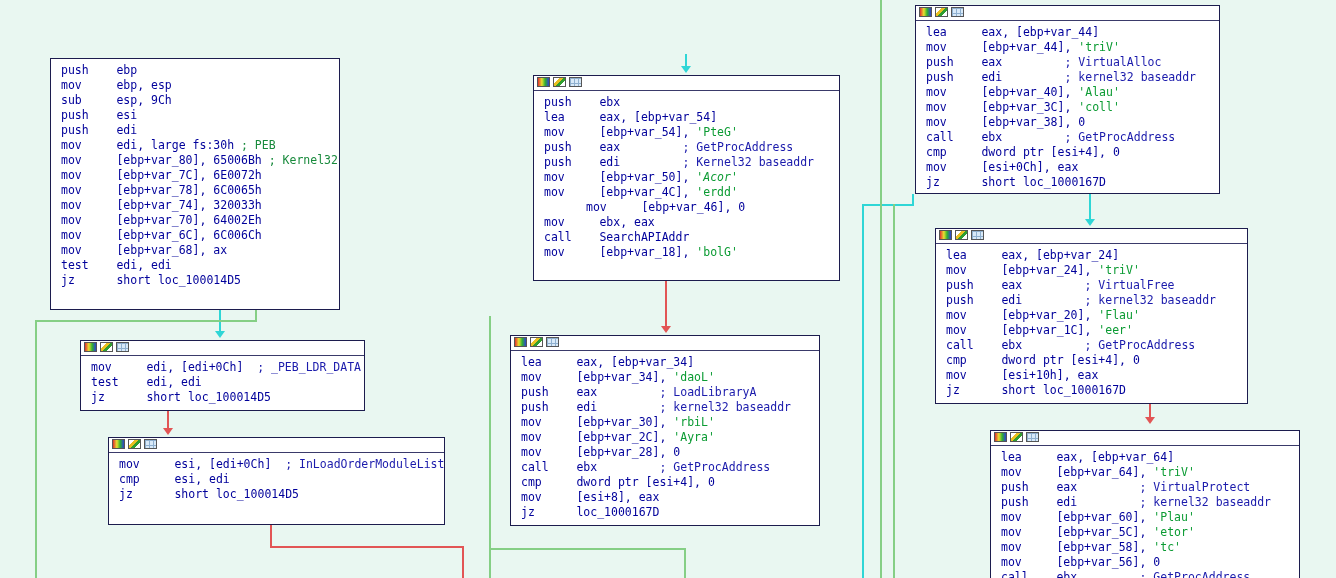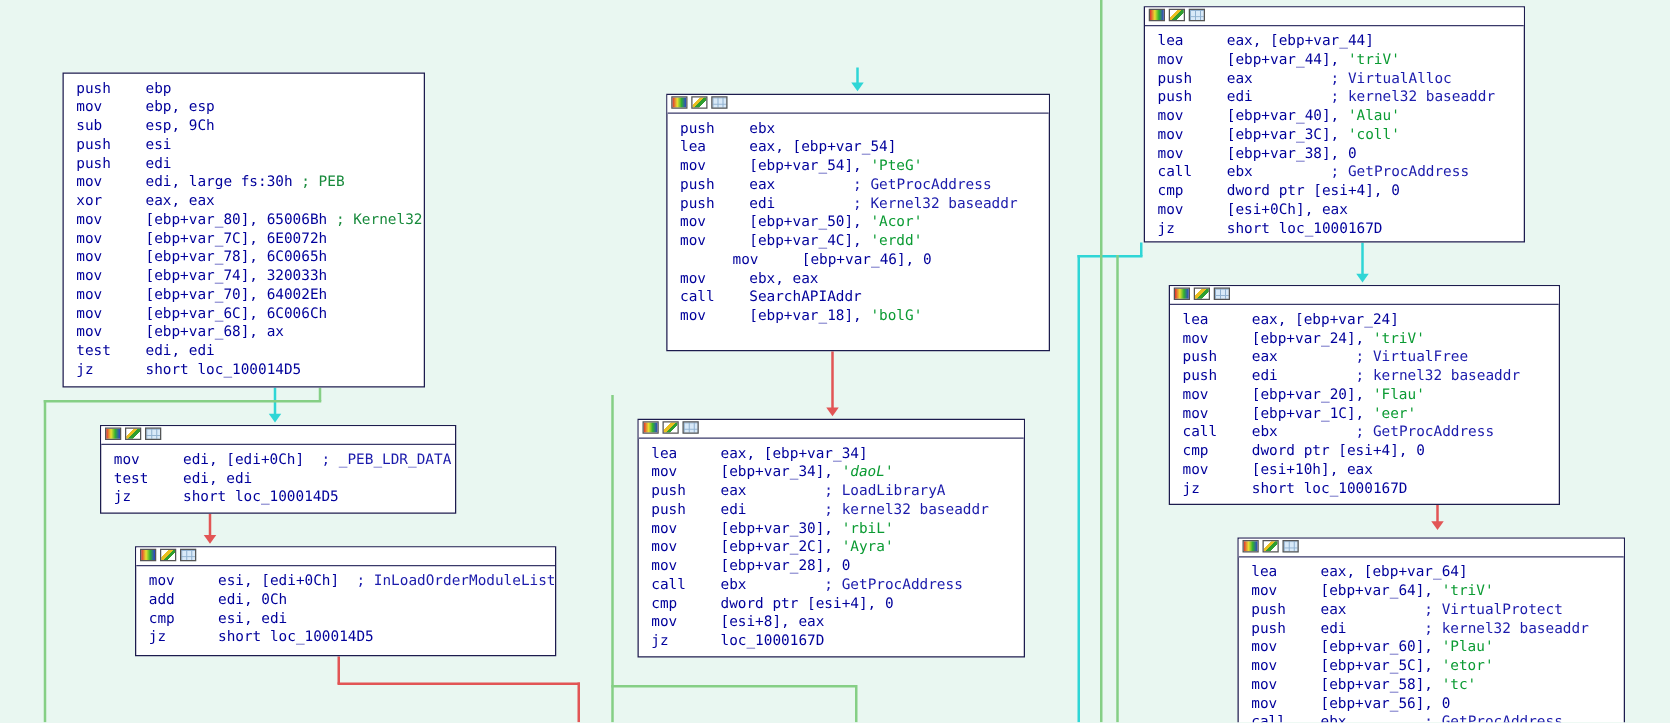--- a/index.html
+++ b/index.html
@@ -46,21 +46,20 @@
     <div class="arrowhead" style="left: 661px; top: 326px; border-top-color: rgb(226, 85, 85);"></div>
     <div class="arrowhead" style="left: 1145px; top: 417px; border-top-color: rgb(226, 85, 85);"></div>
     <div class="node" style="left: 50px; top: 58px; width: 290px; height: 252px; background: rgb(255, 255, 255); border-color: rgb(28, 28, 78);">
       <div class="node-body">
         <div class="line"><span style="color: rgb(0, 0, 155);">push    ebp</span></div>
         <div class="line"><span style="color: rgb(0, 0, 155);">mov     ebp, esp</span></div>
         <div class="line"><span style="color: rgb(0, 0, 155);">sub     esp, 9Ch</span></div>
         <div class="line"><span style="color: rgb(0, 0, 155);">push    esi</span></div>
         <div class="line"><span style="color: rgb(0, 0, 155);">push    edi</span></div>
         <div class="line"><span style="color: rgb(0, 0, 155);">mov     edi, large fs:30h </span><span style="color: rgb(24, 138, 60);">; PEB</span></div>
-        <div class="line"><span style="color: rgb(0, 0, 155);">xor     eax, eax</span></div>
         <div class="line"><span style="color: rgb(0, 0, 155);">mov     [ebp+var_80], 65006Bh </span><span style="color: rgb(24, 138, 60);">; Kernel32</span></div>
         <div class="line"><span style="color: rgb(0, 0, 155);">mov     [ebp+var_7C], 6E0072h</span></div>
         <div class="line"><span style="color: rgb(0, 0, 155);">mov     [ebp+var_78], 6C0065h</span></div>
         <div class="line"><span style="color: rgb(0, 0, 155);">mov     [ebp+var_74], 320033h</span></div>
         <div class="line"><span style="color: rgb(0, 0, 155);">mov     [ebp+var_70], 64002Eh</span></div>
         <div class="line"><span style="color: rgb(0, 0, 155);">mov     [ebp+var_6C], 6C006Ch</span></div>
         <div class="line"><span style="color: rgb(0, 0, 155);">mov     [ebp+var_68], ax</span></div>
         <div class="line"><span style="color: rgb(0, 0, 155);">test    edi, edi</span></div>
         <div class="line"><span style="color: rgb(0, 0, 155);">jz      short loc_100014D5</span></div>
       </div>
@@ -70,46 +69,45 @@
       <div class="node-body">
         <div class="line"><span style="color: rgb(0, 0, 155);">mov     edi, [edi+0Ch]  </span><span style="color: rgb(27, 27, 172);">; _PEB_LDR_DATA</span></div>
         <div class="line"><span style="color: rgb(0, 0, 155);">test    edi, edi</span></div>
         <div class="line"><span style="color: rgb(0, 0, 155);">jz      short loc_100014D5</span></div>
       </div>
     </div>
     <div class="node" style="left: 108px; top: 437px; width: 337px; height: 88px; background: rgb(255, 255, 255); border-color: rgb(28, 28, 78);">
       <div class="node-header"><span class="hicon icon-palette"></span><span class="hicon icon-pencil"></span><span class="hicon icon-grid"></span></div>
       <div class="node-body">
         <div class="line"><span style="color: rgb(0, 0, 155);">mov     esi, [edi+0Ch]  </span><span style="color: rgb(27, 27, 172);">; InLoadOrderModuleList</span></div>
-        <div class="line"><span style="color: rgb(0, 0, 155);">add     edi, 0Ch</span></div>
         <div class="line"><span style="color: rgb(0, 0, 155);">cmp     esi, edi</span></div>
         <div class="line"><span style="color: rgb(0, 0, 155);">jz      short loc_100014D5</span></div>
       </div>
     </div>
     <div class="node" style="left: 533px; top: 75px; width: 307px; height: 206px; background: rgb(255, 255, 255); border-color: rgb(28, 28, 78);">
       <div class="node-header"><span class="hicon icon-palette"></span><span class="hicon icon-pencil"></span><span class="hicon icon-grid"></span></div>
       <div class="node-body">
         <div class="line"><span style="color: rgb(0, 0, 155);">push    ebx</span></div>
         <div class="line"><span style="color: rgb(0, 0, 155);">lea     eax, [ebp+var_54]</span></div>
         <div class="line"><span style="color: rgb(0, 0, 155);">mov     [ebp+var_54], </span><span style="color: rgb(11, 155, 51);">'PteG'</span></div>
         <div class="line"><span style="color: rgb(0, 0, 155);">push    eax         </span><span style="color: rgb(27, 27, 172);">; GetProcAddress</span></div>
         <div class="line"><span style="color: rgb(0, 0, 155);">push    edi         </span><span style="color: rgb(27, 27, 172);">; Kernel32 baseaddr</span></div>
-        <div class="line"><span style="color: rgb(0, 0, 155);">mov     [ebp+var_50], </span><span style="color: rgb(11, 155, 51);">'Acor'</span></div>
+        <div class="line"><span style="color: rgb(0, 0, 155);">mov     [ebp+var_50], </span><span style="color: rgb(11, 155, 51); font-style: italic;">'Acor'</span></div>
         <div class="line"><span style="color: rgb(0, 0, 155);">mov     [ebp+var_4C], </span><span style="color: rgb(11, 155, 51);">'erdd'</span></div>
         <div class="line"><span style="color: rgb(0, 0, 155); padding-left: 42px;">mov     [ebp+var_46], 0</span></div>
         <div class="line"><span style="color: rgb(0, 0, 155);">mov     ebx, eax</span></div>
         <div class="line"><span style="color: rgb(0, 0, 155);">call    SearchAPIAddr</span></div>
         <div class="line"><span style="color: rgb(0, 0, 155);">mov     [ebp+var_18], </span><span style="color: rgb(11, 155, 51);">'bolG'</span></div>
       </div>
     </div>
     <div class="node" style="left: 510px; top: 335px; width: 310px; height: 191px; background: rgb(255, 255, 255); border-color: rgb(28, 28, 78);">
       <div class="node-header"><span class="hicon icon-palette"></span><span class="hicon icon-pencil"></span><span class="hicon icon-grid"></span></div>
       <div class="node-body">
         <div class="line"><span style="color: rgb(0, 0, 155);">lea     eax, [ebp+var_34]</span></div>
-        <div class="line"><span style="color: rgb(0, 0, 155);">mov     [ebp+var_34], </span><span style="color: rgb(11, 155, 51); font-style: italic;">'daoL'</span></div>
+        <div class="line"><span style="color: rgb(0, 0, 155);">mov     [ebp+var_34], </span><span style="color: rgb(11, 155, 51);">'daoL'</span></div>
         <div class="line"><span style="color: rgb(0, 0, 155);">push    eax         </span><span style="color: rgb(27, 27, 172);">; LoadLibraryA</span></div>
         <div class="line"><span style="color: rgb(0, 0, 155);">push    edi         </span><span style="color: rgb(27, 27, 172);">; kernel32 baseaddr</span></div>
         <div class="line"><span style="color: rgb(0, 0, 155);">mov     [ebp+var_30], </span><span style="color: rgb(11, 155, 51);">'rbiL'</span></div>
         <div class="line"><span style="color: rgb(0, 0, 155);">mov     [ebp+var_2C], </span><span style="color: rgb(11, 155, 51);">'Ayra'</span></div>
         <div class="line"><span style="color: rgb(0, 0, 155); margin-top: 48px;">mov     [ebp+var_28], 0</span></div>
         <div class="line"><span style="color: rgb(0, 0, 155);">call    ebx         </span><span style="color: rgb(27, 27, 172);">; GetProcAddress</span></div>
         <div class="line"><span style="color: rgb(0, 0, 155);">cmp     dword ptr [esi+4], 0</span></div>
         <div class="line"><span style="color: rgb(0, 0, 155);">mov     [esi+8], eax</span></div>
         <div class="line"><span style="color: rgb(0, 0, 155);">jz      loc_1000167D</span></div>
       </div>

